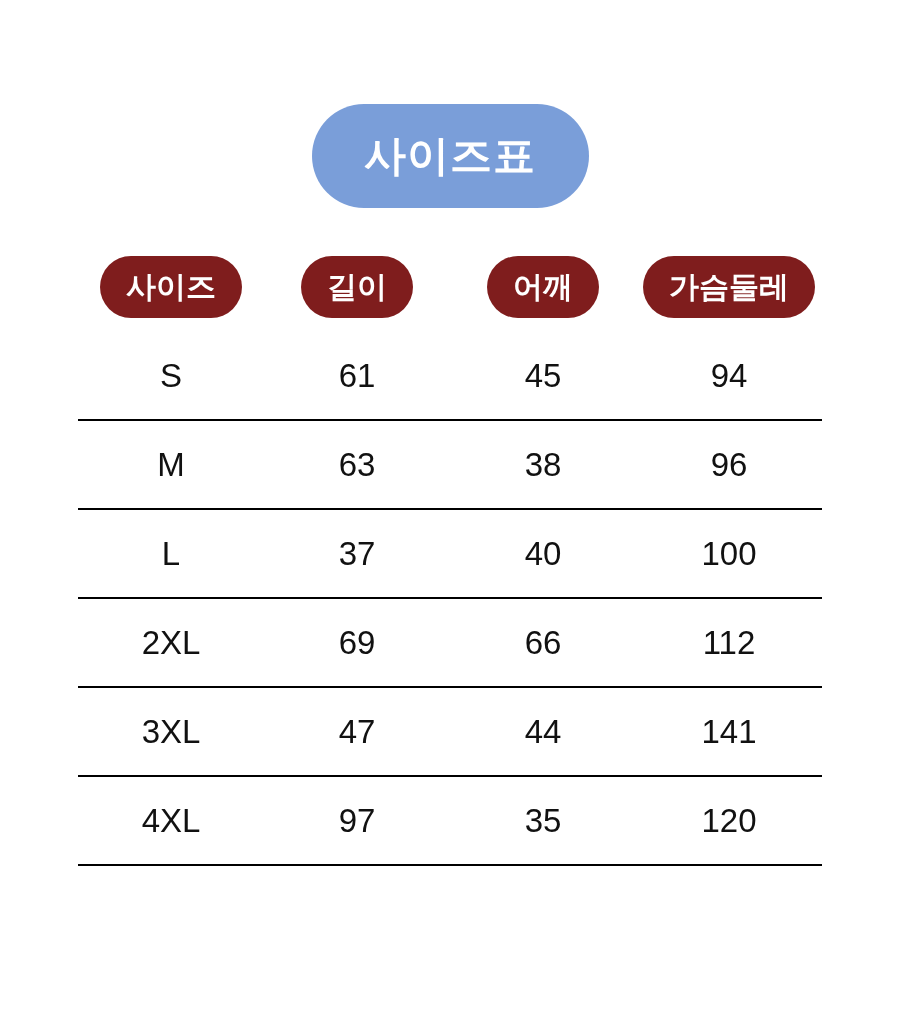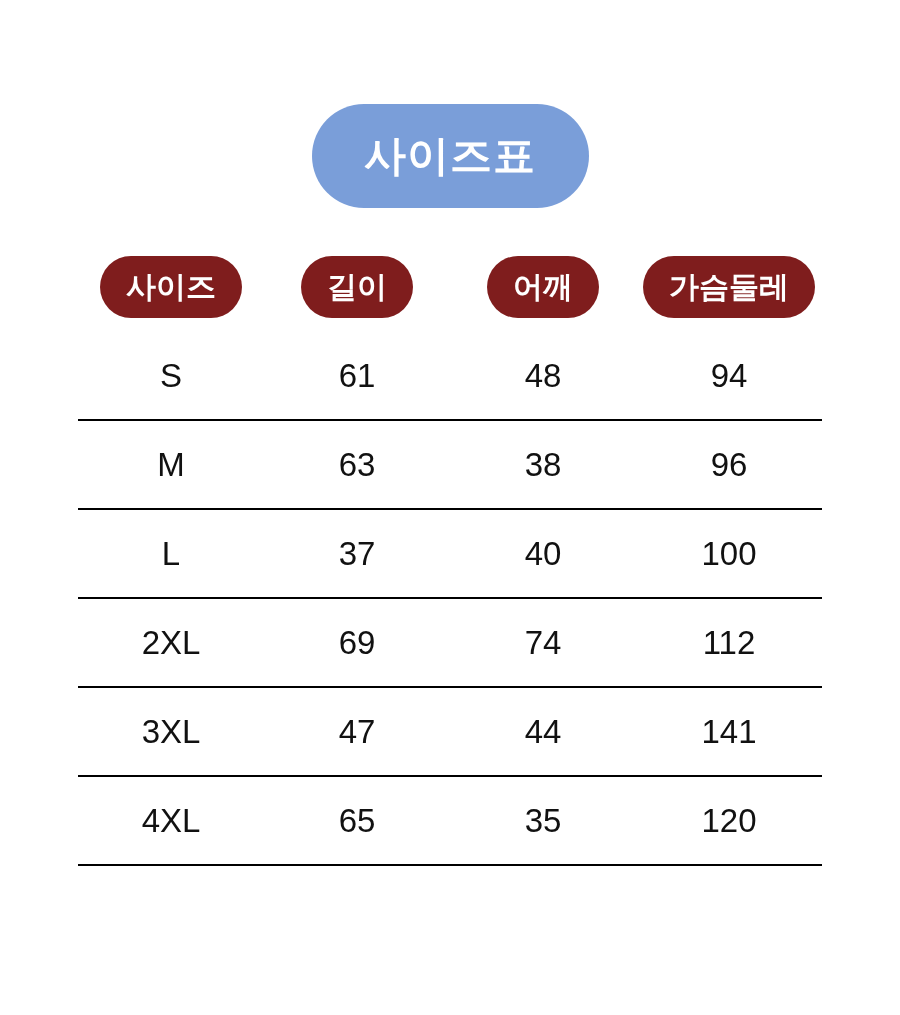--- a/index.html
+++ b/index.html
@@ -120,50 +120,50 @@
           </th>
           <th>
             <span class="head-pill">가슴둘레</span>
           </th>
         </tr>
       </thead>
       <tbody>
         <tr>
           <td>S</td>
           <td>61</td>
-          <td>48</td>
+          <td>45</td>
           <td>94</td>
         </tr>
         <tr>
           <td>M</td>
           <td>63</td>
           <td>38</td>
           <td>96</td>
         </tr>
         <tr>
           <td>L</td>
           <td>37</td>
           <td>40</td>
           <td>100</td>
         </tr>
         <tr>
           <td>2XL</td>
           <td>69</td>
-          <td>74</td>
+          <td>66</td>
           <td>112</td>
         </tr>
         <tr>
           <td>3XL</td>
           <td>47</td>
           <td>44</td>
           <td>141</td>
         </tr>
         <tr>
           <td>4XL</td>
-          <td>65</td>
+          <td>97</td>
           <td>35</td>
           <td>120</td>
         </tr>
       </tbody>
     </table>
   </div>
 
 </div>
 
 </body></html>

